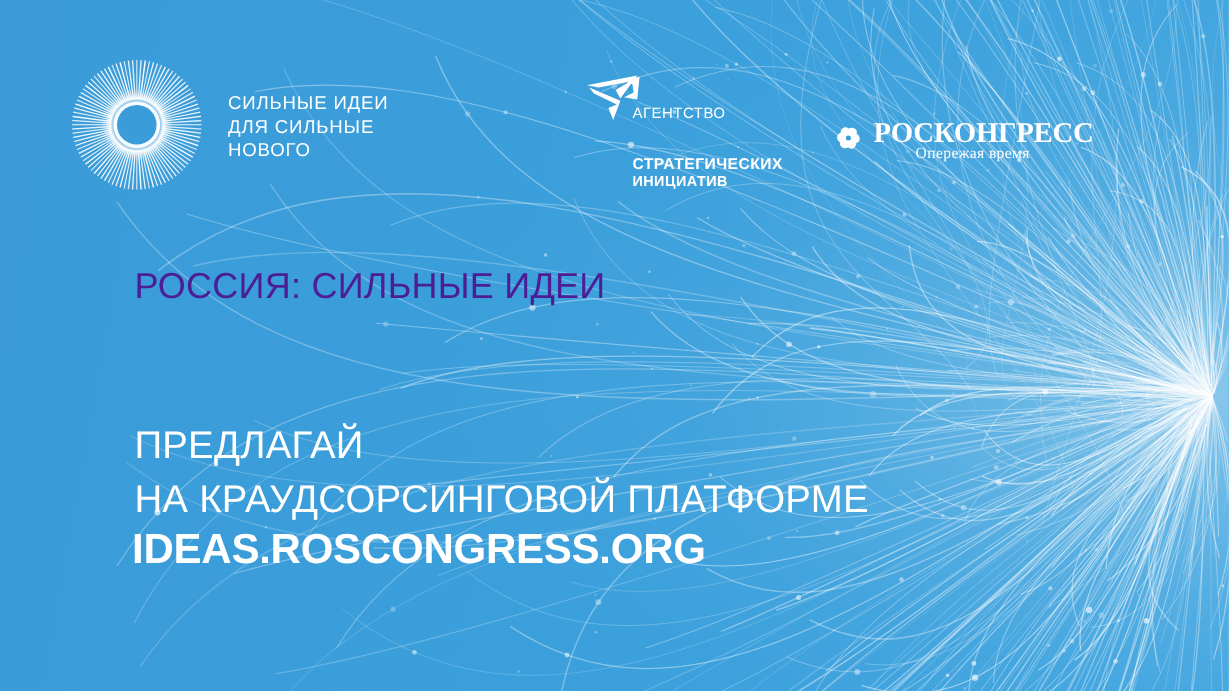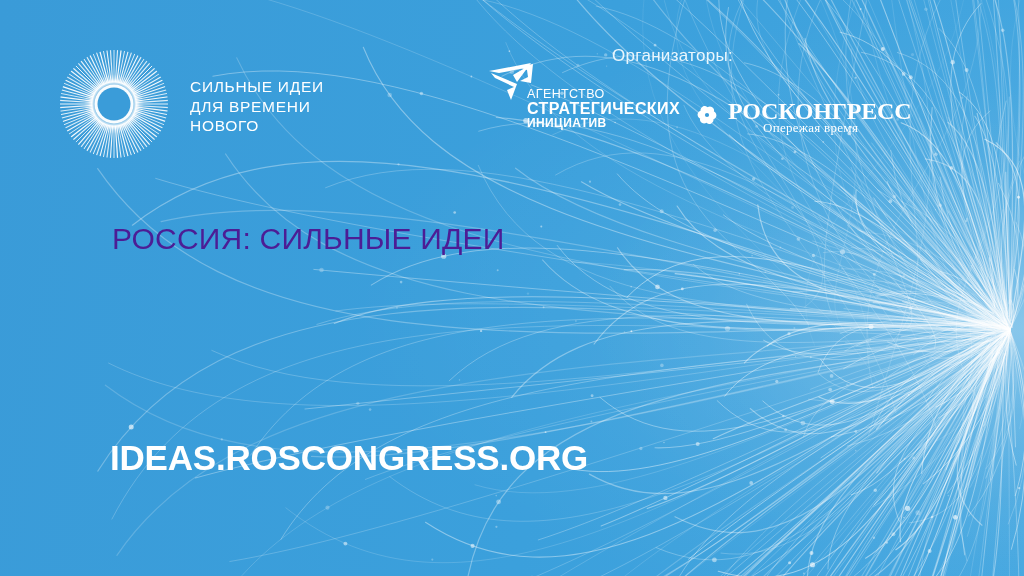--- a/index.html
+++ b/index.html
@@ -94,21 +94,21 @@
   }
   .asi-words {
     position: absolute;
     left: 40px;
     top: 25px;
     color: #ffffff;
     white-space: nowrap;
     line-height: 14.5px;
   }
   .asi-l1 { font-size: 12.5px; font-weight: normal; letter-spacing: 0.4px; }
-  .asi-l2 { font-size: 16px; font-weight: bold; letter-spacing: 0.4px; }
+  .asi-l2 { font-size: 13px; font-weight: bold; letter-spacing: 0.4px; margin-top: 28px; }
   .asi-l3 { font-size: 12px; font-weight: bold; letter-spacing: 0.4px; }
 
   .rk-logo {
     position: absolute;
     left: 692px;
     top: 100px;
     width: 175px;
     height: 40px;
   }
   .rk-mark {
@@ -906,26 +906,25 @@
             <line x1="51.81" y1="34.91" x2="45.27" y2="2.06" stroke="#ffffff" stroke-width="0.95" stroke-linecap="butt" opacity="0.84"></line>
             <line x1="53.19" y1="34.68" x2="48.82" y2="1.47" stroke="#ffffff" stroke-width="1.07" stroke-linecap="butt" opacity="0.92"></line>
             <line x1="54.59" y1="34.55" x2="52.40" y2="1.12" stroke="#ffffff" stroke-width="1.19" stroke-linecap="butt" opacity="0.80"></line>
           </g>
         <circle cx="56" cy="56" r="30" fill="url(#siGlow)"></circle>
         <circle cx="56" cy="56" r="19.5" fill="#ffffff" opacity="0.97"></circle>
         <circle cx="56" cy="56" r="16.5" fill="#3a9cd9"></circle>
       </svg>
       <div class="si-words">
         <span>СИЛЬНЫЕ ИДЕИ</span><br>
-        <span>ДЛЯ ВРЕМЕНИ</span><br>
+        <span>ДЛЯ СИЛЬНЫЕ</span><br>
         <span>НОВОГО</span>
       </div>
     </div>
 
-    <div class="org-label">Организаторы:</div>
 
     <div class="asi-logo">
       <svg class="asi-mark" viewBox="0 0 52 48" aria-hidden="true">
         <path d="M2 9 L44 1 L30 20 L26 13 L38 6 L12 11 Z" fill="#ffffff"></path>
         <path d="M4 11 L30 22 L24 38 L20 28 L27 25 L8 16 Z" fill="#ffffff"></path>
         <path d="M33 3 L47 1 L45 22 L31 21 Z" fill="#ffffff" opacity="0.0"></path>
         <path d="M31 5 L46 2 L44 21 L33 19 L41 15 L40 8 Z" fill="#ffffff"></path>
       </svg>
       <div class="asi-words">
         <div class="asi-l1">АГЕНТСТВО</div>
@@ -949,16 +948,20 @@
       <div class="rk-name">РОСКОНГРЕСС</div>
       <div class="rk-tag">Опережая время</div>
     </div>
 
   </div>
 
   <div class="headline">
     <span class="hl-line">РОССИЯ: СИЛЬНЫЕ ИДЕИ</span>
   </div>
 
+  <div class="subline">
+    <span class="sl-line">ПРЕДЛАГАЙ</span>
+    <span class="sl-line">НА КРАУДСОРСИНГОВОЙ ПЛАТФОРМЕ</span>
+  </div>
 
   <div class="url">IDEAS.ROSCONGRESS.ORG</div>
 
 </div>
 
 </body></html>

